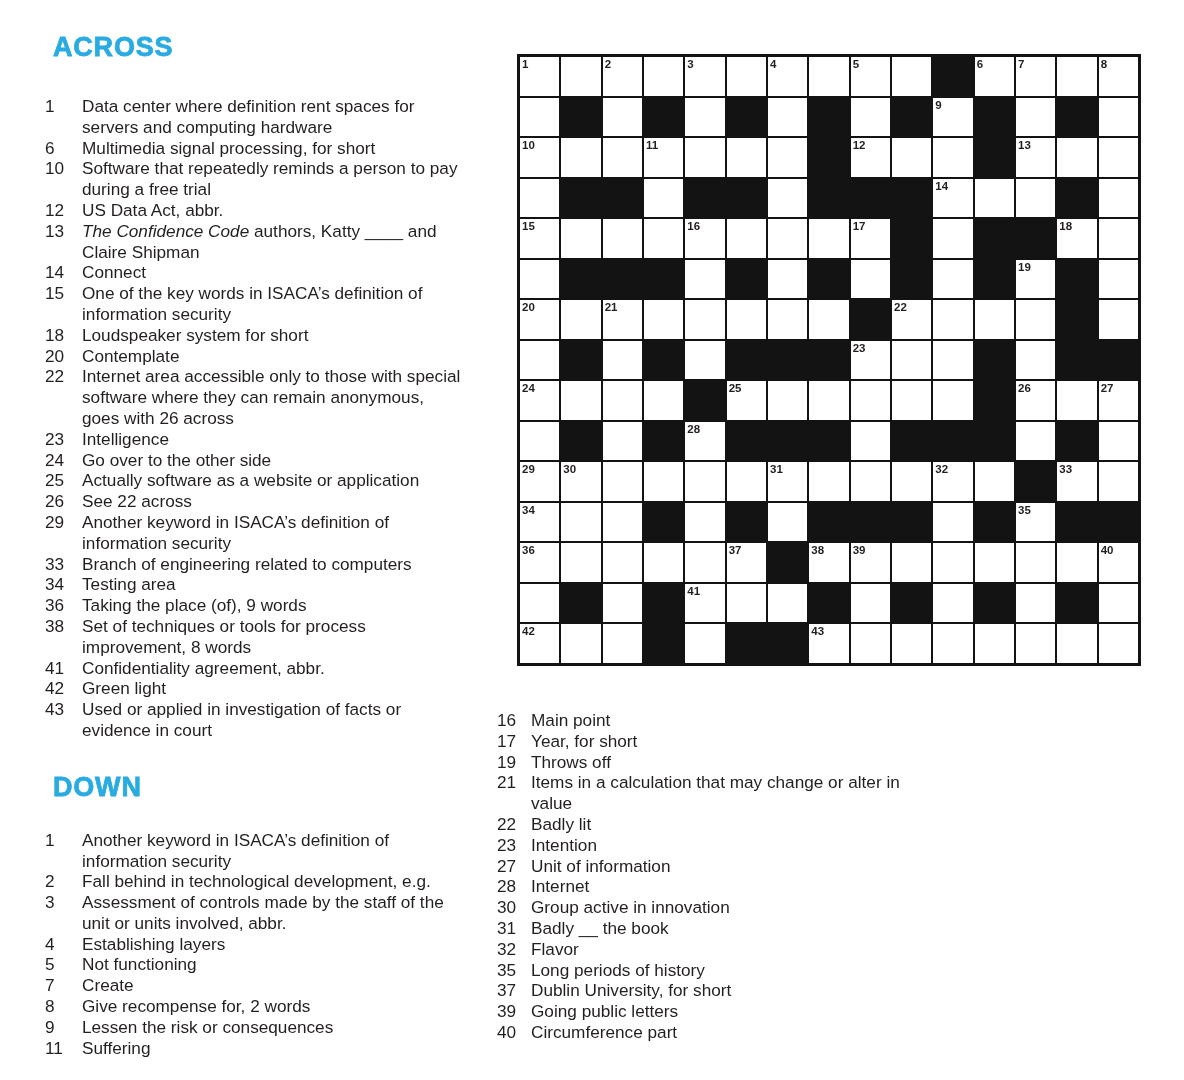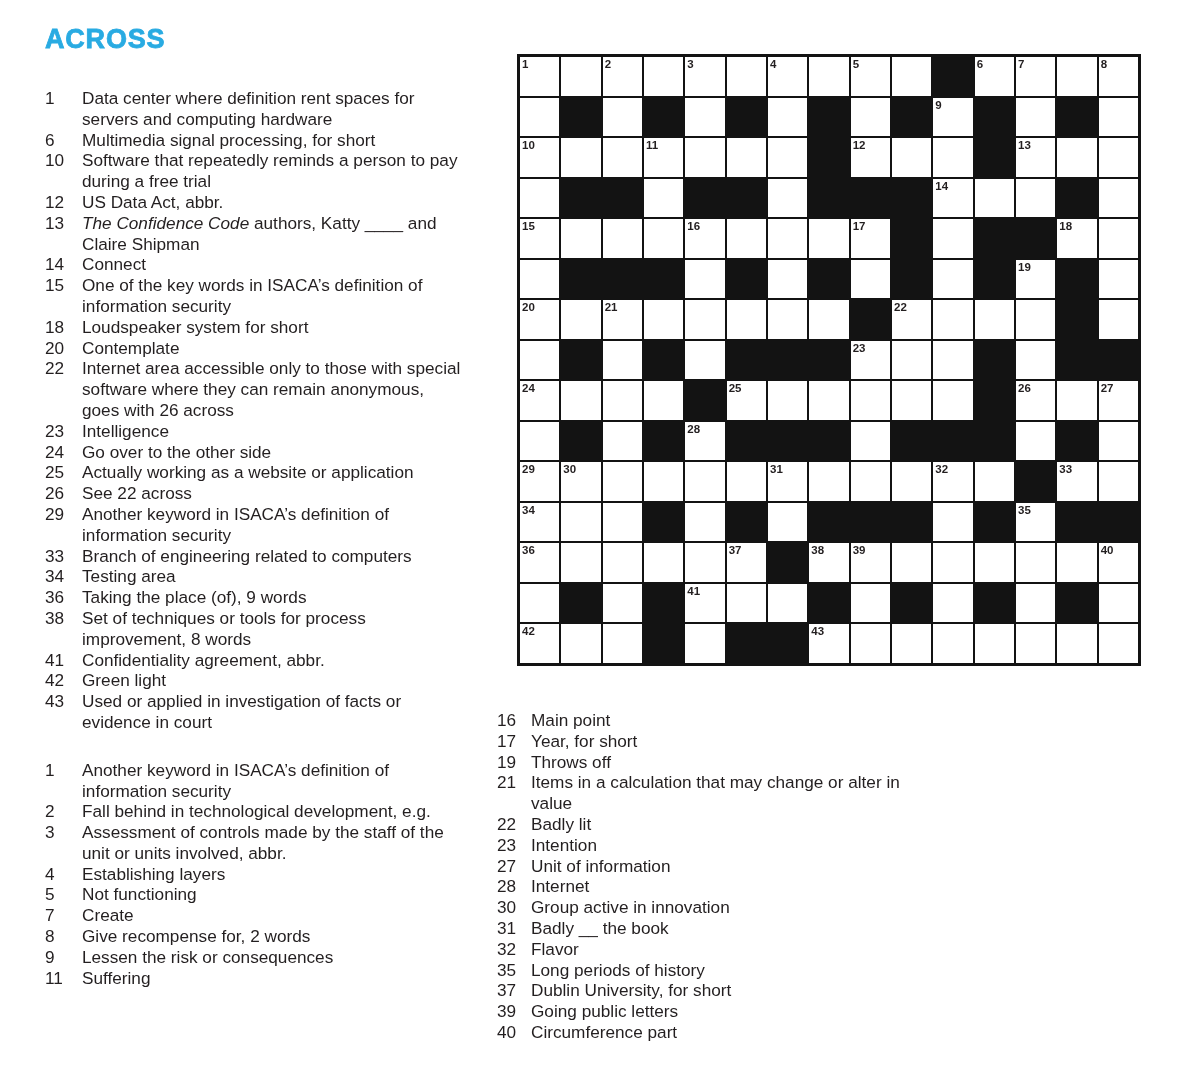--- a/index.html
+++ b/index.html
@@ -4,21 +4,21 @@
 <style>
   :root { --accent:#29abe2; --ink:#231f20; --blk:#131313; }
   * { box-sizing:border-box; }
   html,body { margin:0; padding:0; }
   body {
     width:1184px; height:1080px; position:relative; overflow:hidden;
     background:#ffffff; color:var(--ink);
     font-family:"Liberation Sans", sans-serif;
   }
   .section-heading {
-    margin:0; font-size:27px; font-weight:bold; letter-spacing:0.8px;
+    margin:8px; font-size:27px; font-weight:bold; letter-spacing:0.8px;
     color:var(--accent); -webkit-text-stroke:0.8px var(--accent);
   }
   .left-col { position:absolute; left:45px; top:24px; width:421px; }
   ul.clues { list-style:none; margin:0; padding:0; font-size:17.2px; line-height:20.8px; }
   li.clue { display:flex; }
   .clue .num { flex:0 0 37px; }
   .clue .txt { flex:1; }
   #across-list { margin-top:33px; }
   #down-heading { margin-top:31px; }
   #down-list-left { margin-top:27px; }
@@ -86,21 +86,21 @@
       <li class="clue">
         <span class="num">23</span>
         <span class="txt">Intelligence</span>
       </li>
       <li class="clue">
         <span class="num">24</span>
         <span class="txt">Go over to the other side</span>
       </li>
       <li class="clue">
         <span class="num">25</span>
-        <span class="txt">Actually working as a website or application</span>
+        <span class="txt">Actually software as a website or application</span>
       </li>
       <li class="clue">
         <span class="num">26</span>
         <span class="txt">See 22 across</span>
       </li>
       <li class="clue">
         <span class="num">29</span>
         <span class="txt">Another keyword in ISACA’s definition of information security</span>
       </li>
       <li class="clue">
@@ -125,20 +125,21 @@
       </li>
       <li class="clue">
         <span class="num">42</span>
         <span class="txt">Green light</span>
       </li>
       <li class="clue">
         <span class="num">43</span>
         <span class="txt">Used or applied in investigation of facts or evidence in court</span>
       </li>
     </ul>
+  <h2 class="section-heading" id="down-heading">DOWN</h2>
   <ul class="clues" id="down-list-left">
       <li class="clue">
         <span class="num">1</span>
         <span class="txt">Another keyword in ISACA’s definition of information security</span>
       </li>
       <li class="clue">
         <span class="num">2</span>
         <span class="txt">Fall behind in technological development, e.g.</span>
       </li>
       <li class="clue">

